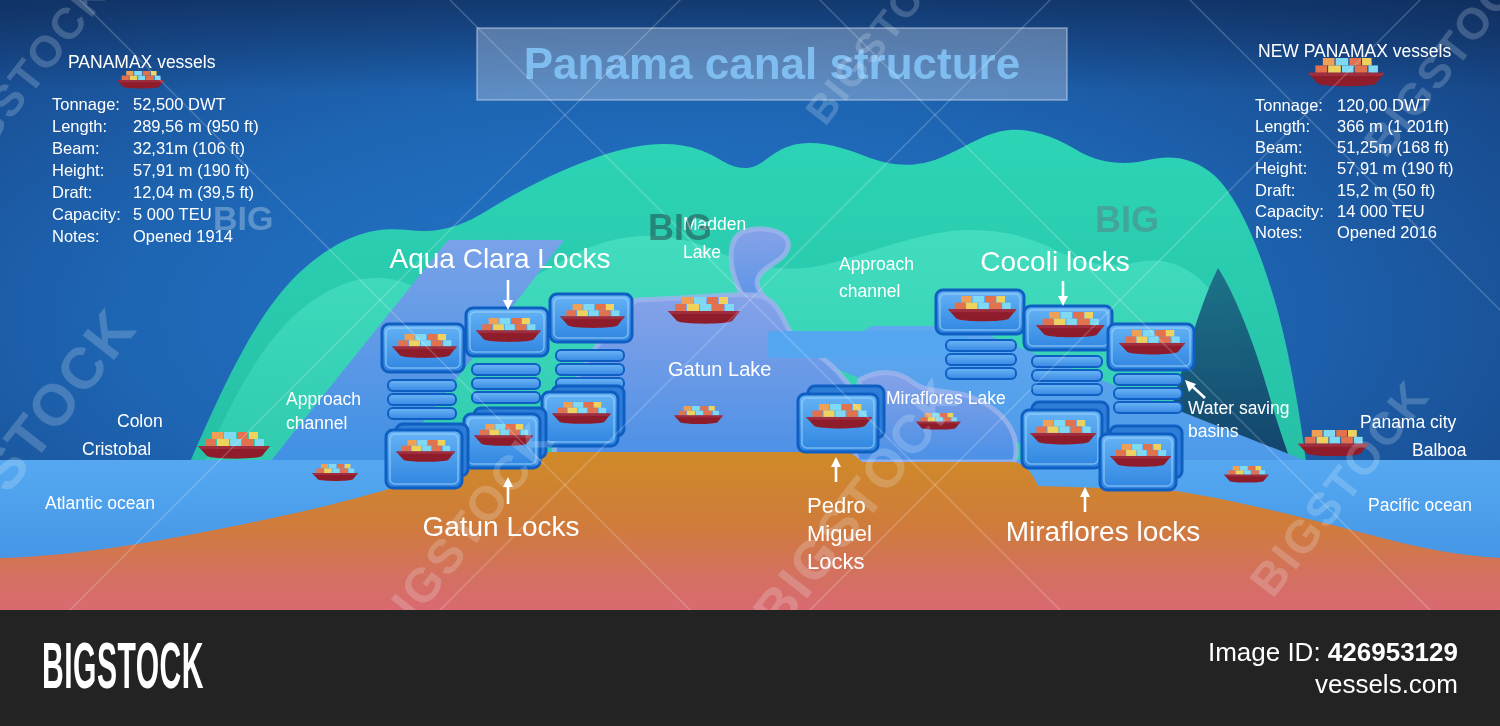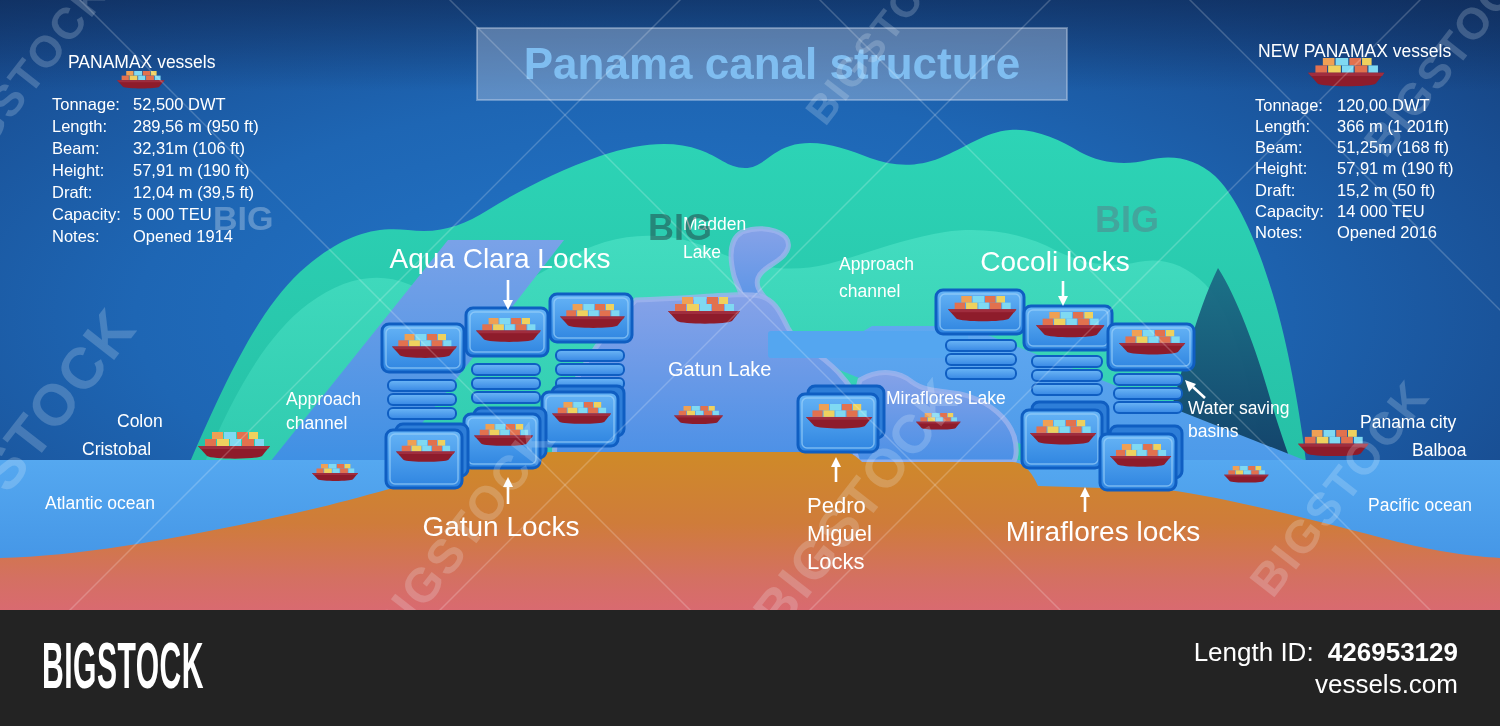--- a/index.html
+++ b/index.html
@@ -26,21 +26,21 @@
   .wm      { fill:rgba(240,248,255,0.20); font-weight:bold; letter-spacing:2px; }
   .wm-up   { font-weight:bold; }
   .wline   { stroke:rgba(255,255,255,0.20); stroke-width:1.5; }
 
   .footer { position:absolute; left:0; top:610px; width:1500px; height:116px; background:#232323; }
   .logo { position:absolute; left:42px; top:24px; color:#fff; font-weight:bold; font-size:64px;
           line-height:64px; letter-spacing:1px; transform:scaleX(0.47); transform-origin:left center;
           white-space:nowrap; }
   .fid  { position:absolute; right:42px; top:26px; text-align:right; color:#fff;
           font-size:26px; line-height:32px; }
-  .fid b { font-weight:bold;margin-left:7px; }
+  .fid b { font-weight:bold; }
 </style>
 </head>
 <body>
 
 <div class="stage">
 
 <svg width="1500" height="610" viewBox="0 0 1500 610">
   <defs>
     <radialGradient id="bgGrad" cx="45%" cy="52%" r="80%">
       <stop offset="0" stop-color="#2478cc"></stop>
@@ -326,18 +326,18 @@
     <text class="wm-up" font-size="34" x="213" y="230" fill="rgba(255,255,255,0.28)">BIG</text>
     <text class="wm-up" font-size="36" x="648" y="240" fill="rgba(32,62,66,0.5)">BIG</text>
     <text class="wm-up" font-size="36" x="1095" y="232" fill="rgba(95,115,130,0.45)">BIG</text>
   </g>
 </svg>
 
 
 <div class="footer">
   <div class="logo">BIGSTOCK</div>
   <div class="fid">
-    <div><span>Length ID:</span>&nbsp;<b>426953129</b></div>
+    <div><span>Image ID:</span>&nbsp;<b>426953129</b></div>
     <div>vessels.com</div>
   </div>
 </div>
 
 </div>
 
 </body></html>

